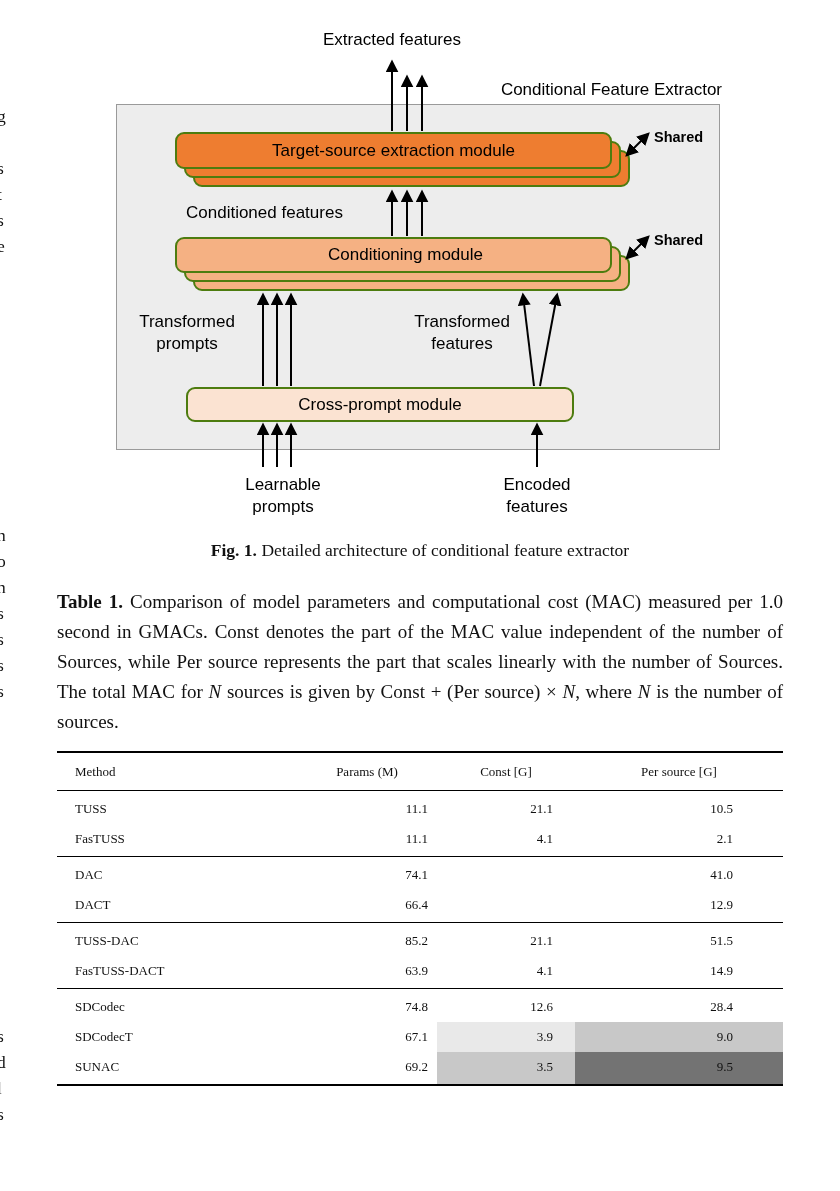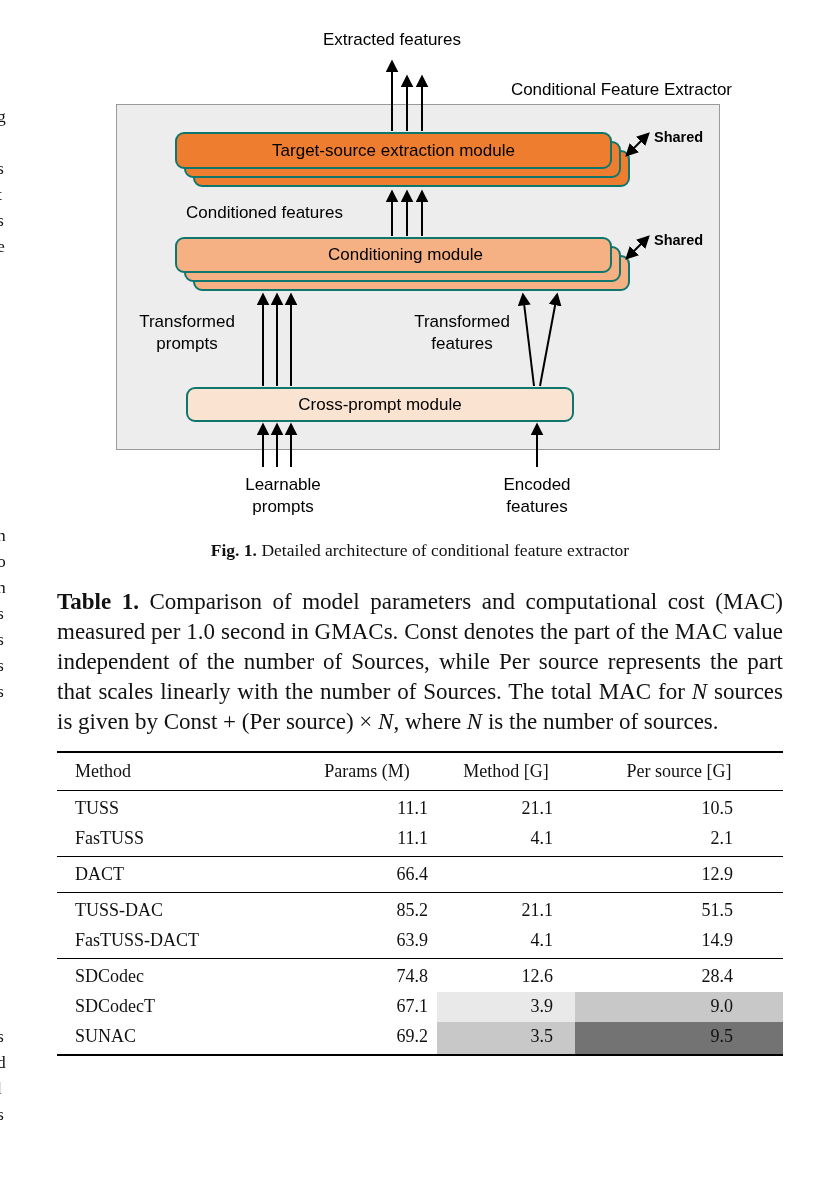--- a/index.html
+++ b/index.html
@@ -27,38 +27,38 @@
     font-family: "Liberation Sans", sans-serif;
     font-size: 17px;
     color: #000000;
   }
   .panel {
     position: absolute; left: 116px; top: 104px; width: 604px; height: 346px;
     background: #EDEDED; border: 1.5px solid #9a9a9a;
   }
   .module, .shadow {
     position: absolute;
-    border: 2px solid #0f766e;
+    border: 2px solid #4d7c0f;
     border-radius: 9px;
   }
   .module {
     text-align: center;
     font-size: 17px;
   }
   .m-target  { left: 175px; top: 132px; width: 437px; height: 37px; line-height: 33px; }
   .s-target1 { left: 184px; top: 141px; width: 437px; height: 37px; }
   .s-target2 { left: 193px; top: 150px; width: 437px; height: 37px; }
   .m-cond    { left: 175px; top: 237px; width: 437px; height: 36px; line-height: 32px; padding-left: 24px; }
   .s-cond1   { left: 184px; top: 246px; width: 437px; height: 36px; }
   .s-cond2   { left: 193px; top: 255px; width: 437px; height: 36px; }
   .m-cross   { left: 186px; top: 387px; width: 388px; height: 35px; line-height: 31px; }
 
   .flabel { position: absolute; }
   .lbl-extracted   { left: 292px; top: 30px;  width: 200px; text-align: center; }
-  .lbl-cfe         { left: 440px; top: 80px;  width: 292px; text-align: right; }
+  .lbl-cfe         { left: 430px; top: 80px;  width: 292px; text-align: right; }
   .lbl-shared1     { left: 654px; top: 129px; font-weight: bold; font-size: 14.5px; }
   .lbl-shared2     { left: 654px; top: 232px; font-weight: bold; font-size: 14.5px; }
   .lbl-condfeat    { left: 186px; top: 203px; }
   .lbl-tprompts    { left: 102px; top: 311px; width: 170px; text-align: center; line-height: 22px; }
   .lbl-tfeatures   { left: 377px; top: 311px; width: 170px; text-align: center; line-height: 22px; }
   .lbl-learnable   { left: 198px; top: 474px; width: 170px; text-align: center; line-height: 22px; }
   .lbl-encoded     { left: 452px; top: 474px; width: 170px; text-align: center; line-height: 22px; }
 
   .arrows { position: absolute; left: 0; top: 0; width: 840px; height: 530px; pointer-events: none; }
 
@@ -66,33 +66,33 @@
     text-align: center;
     font-size: 17.5px;
     margin-top: 10px;
   }
   .bold { font-weight: bold; }
   .italic { font-style: italic; }
 
   
   .tbl-caption {
     margin: 26px 57px 0 57px;
-    font-size: 23px;
+    font-size: 19px;
     line-height: 30px;
     text-align: justify;
   }
 
   
   .cmp-table {
     margin: 14px 0 0 57px;
     width: 726px;
     border-collapse: collapse;
     border-top: 2px solid #000;
     border-bottom: 2px solid #000;
-    font-size: 18px;
+    font-size: 13px;
     table-layout: fixed;
   }
   .cmp-table thead { border-bottom: 1px solid #000; }
   .cmp-table tbody.group:not(:first-of-type) { border-top: 1px solid #000; }
   .cmp-table th { font-weight: normal; padding-top: 7px; padding-bottom: 7px; line-height: 23px; }
   .cmp-table th.method { text-align: left; padding-left: 18px; }
   .cmp-table th.num { text-align: center; }
   .cmp-table td { padding-top: 3.5px; padding-bottom: 3.5px; line-height: 23px; }
   .cmp-table tbody tr:first-child td { padding-top: 6px; }
   .cmp-table tbody tr:last-child td { padding-bottom: 6px; }
@@ -206,40 +206,46 @@
   <colgroup>
     <col style="width:240px">
       <col style="width:140px">
       <col style="width:138px">
       <col style="width:208px">
   </colgroup>
   <thead>
     <tr>
       <th class="method">Method</th>
       <th class="num">Params (M)</th>
-      <th class="num">Method [G]</th>
+      <th class="num">Const [G]</th>
       <th class="num">Per source [G]</th>
     </tr>
   </thead>
 <tbody class="group">
       <tr>
         <td class="method">TUSS</td>
         <td class="num params">11.1</td>
         <td class="num constc">21.1</td>
         <td class="num per">10.5</td>
       </tr>
       <tr>
         <td class="method">FasTUSS</td>
         <td class="num params">11.1</td>
         <td class="num constc">4.1</td>
         <td class="num per">2.1</td>
       </tr>
     </tbody>
     <tbody class="group">
       <tr>
+        <td class="method">DAC</td>
+        <td class="num params">74.1</td>
+        <td class="num constc"></td>
+        <td class="num per">41.0</td>
+      </tr>
+      <tr>
         <td class="method">DACT</td>
         <td class="num params">66.4</td>
         <td class="num constc"></td>
         <td class="num per">12.9</td>
       </tr>
     </tbody>
     <tbody class="group">
       <tr>
         <td class="method">TUSS-DAC</td>
         <td class="num params">85.2</td>

